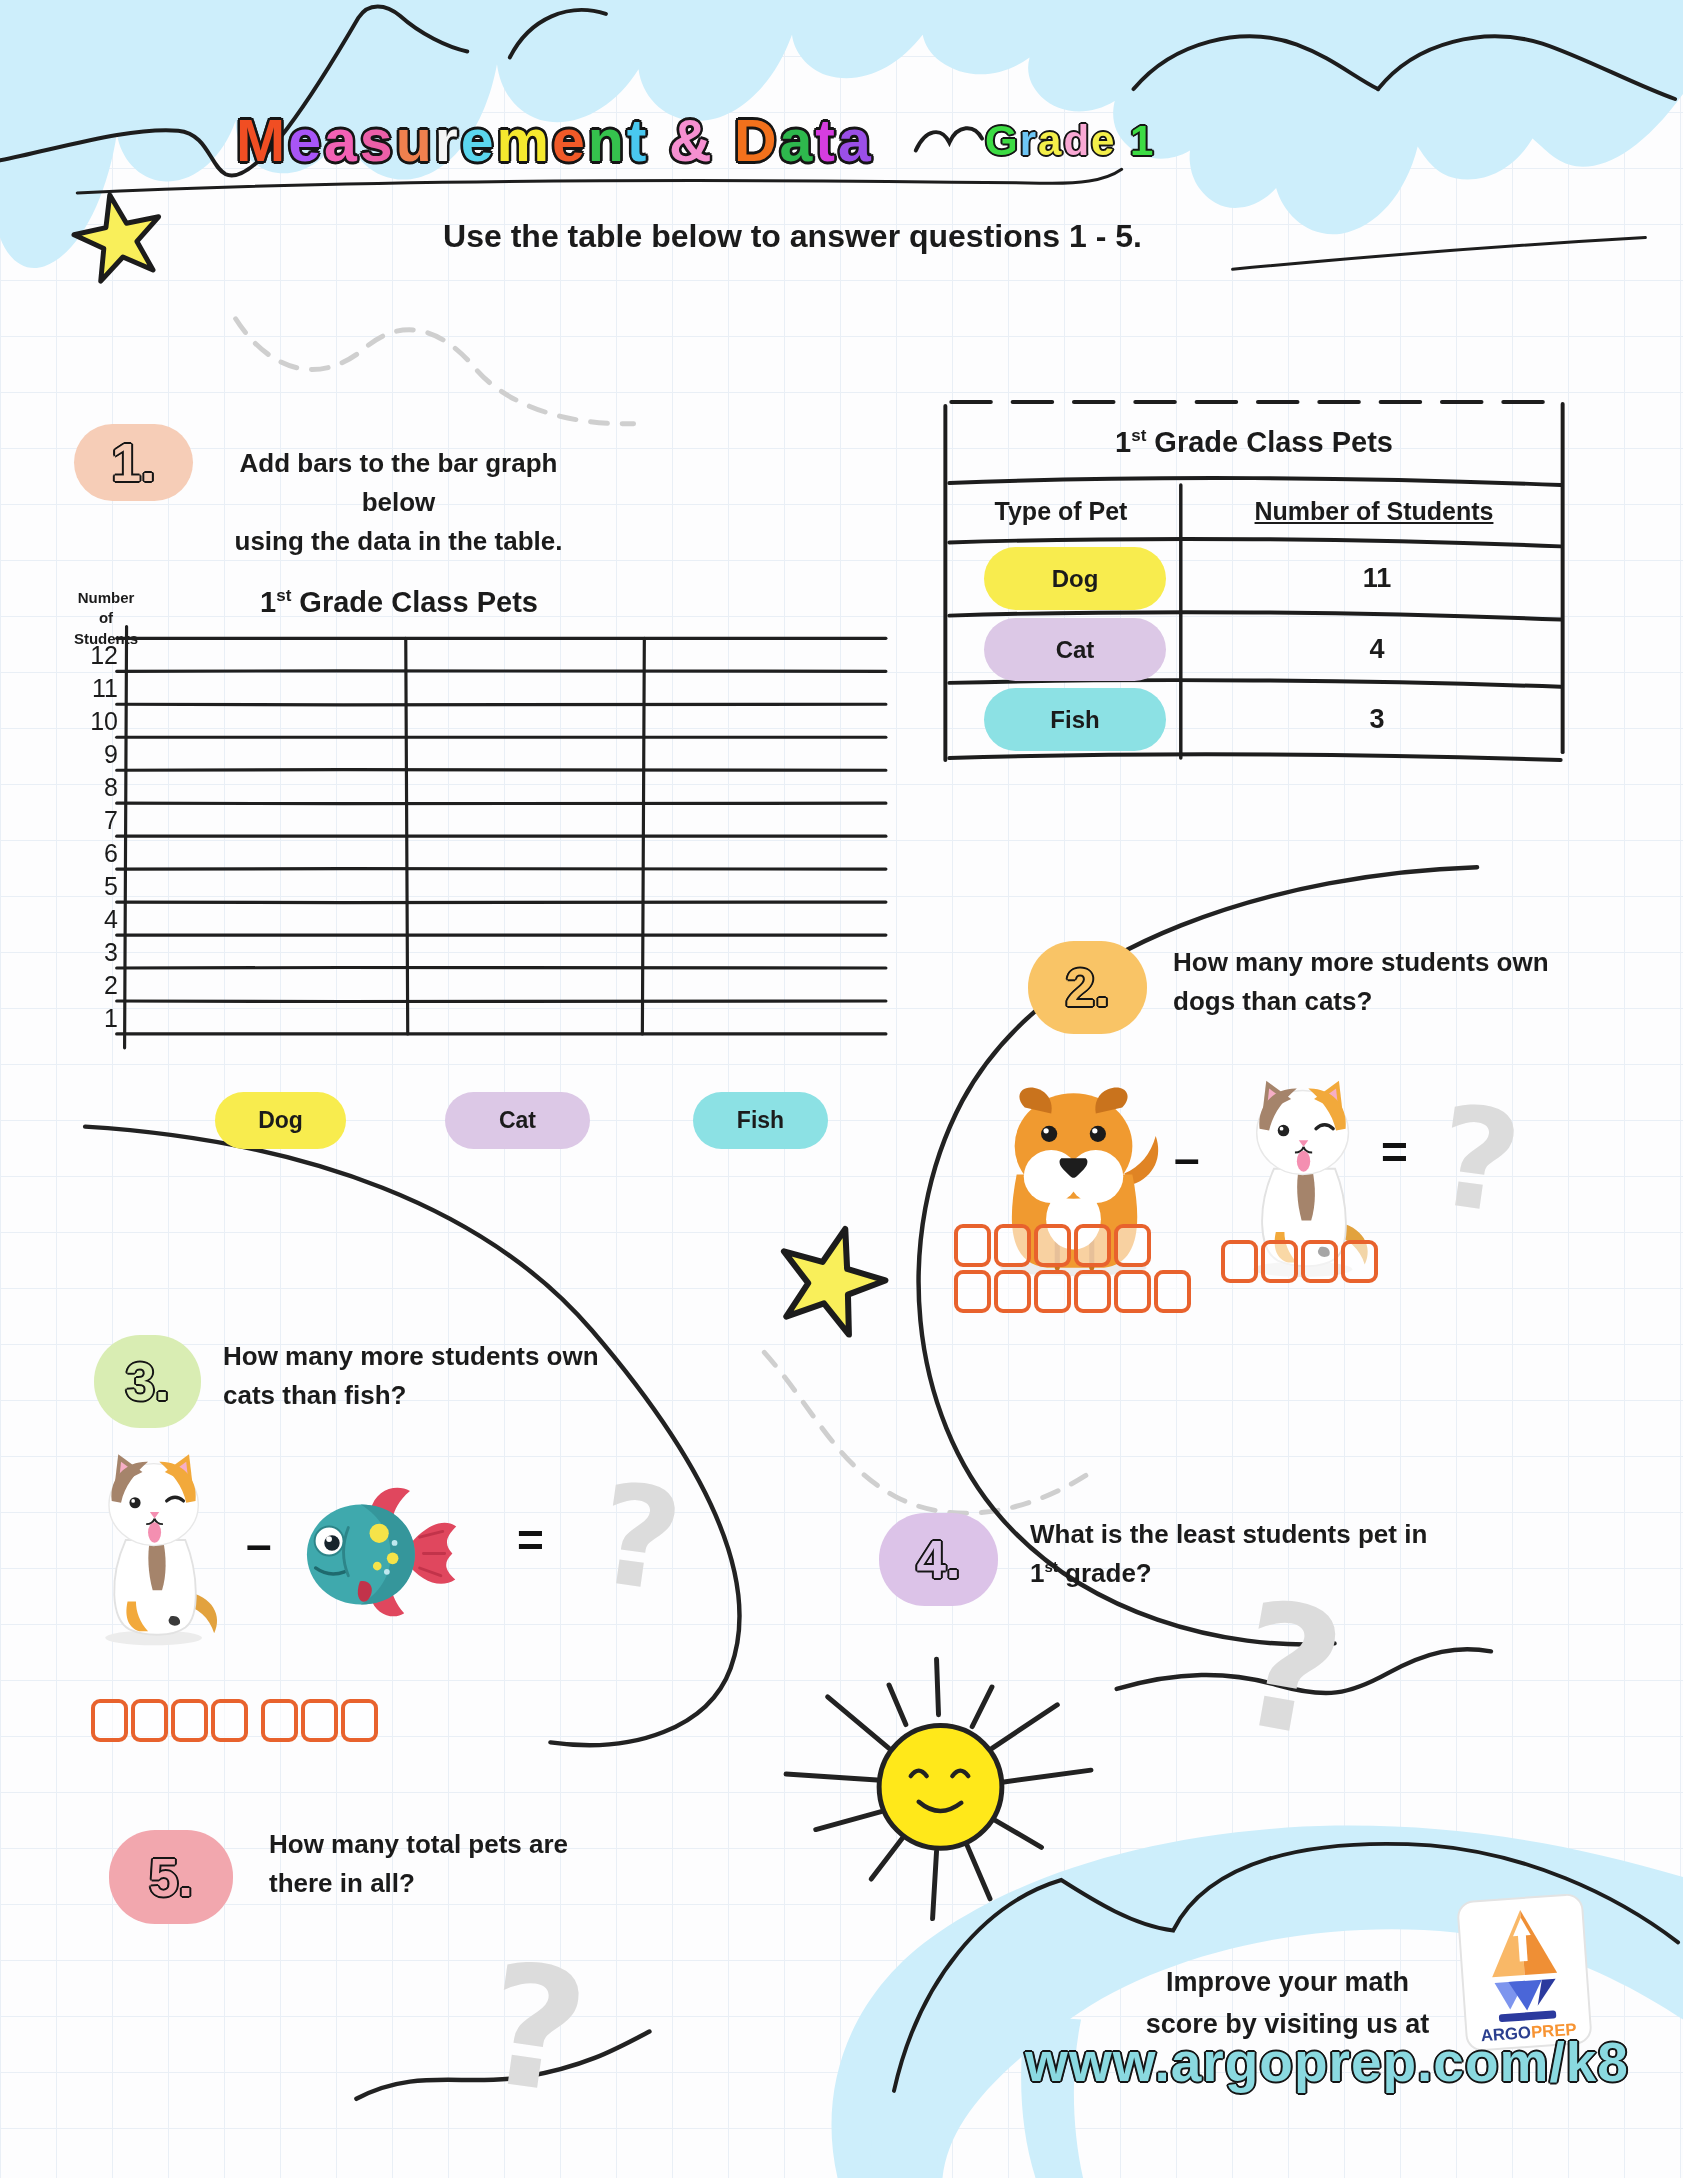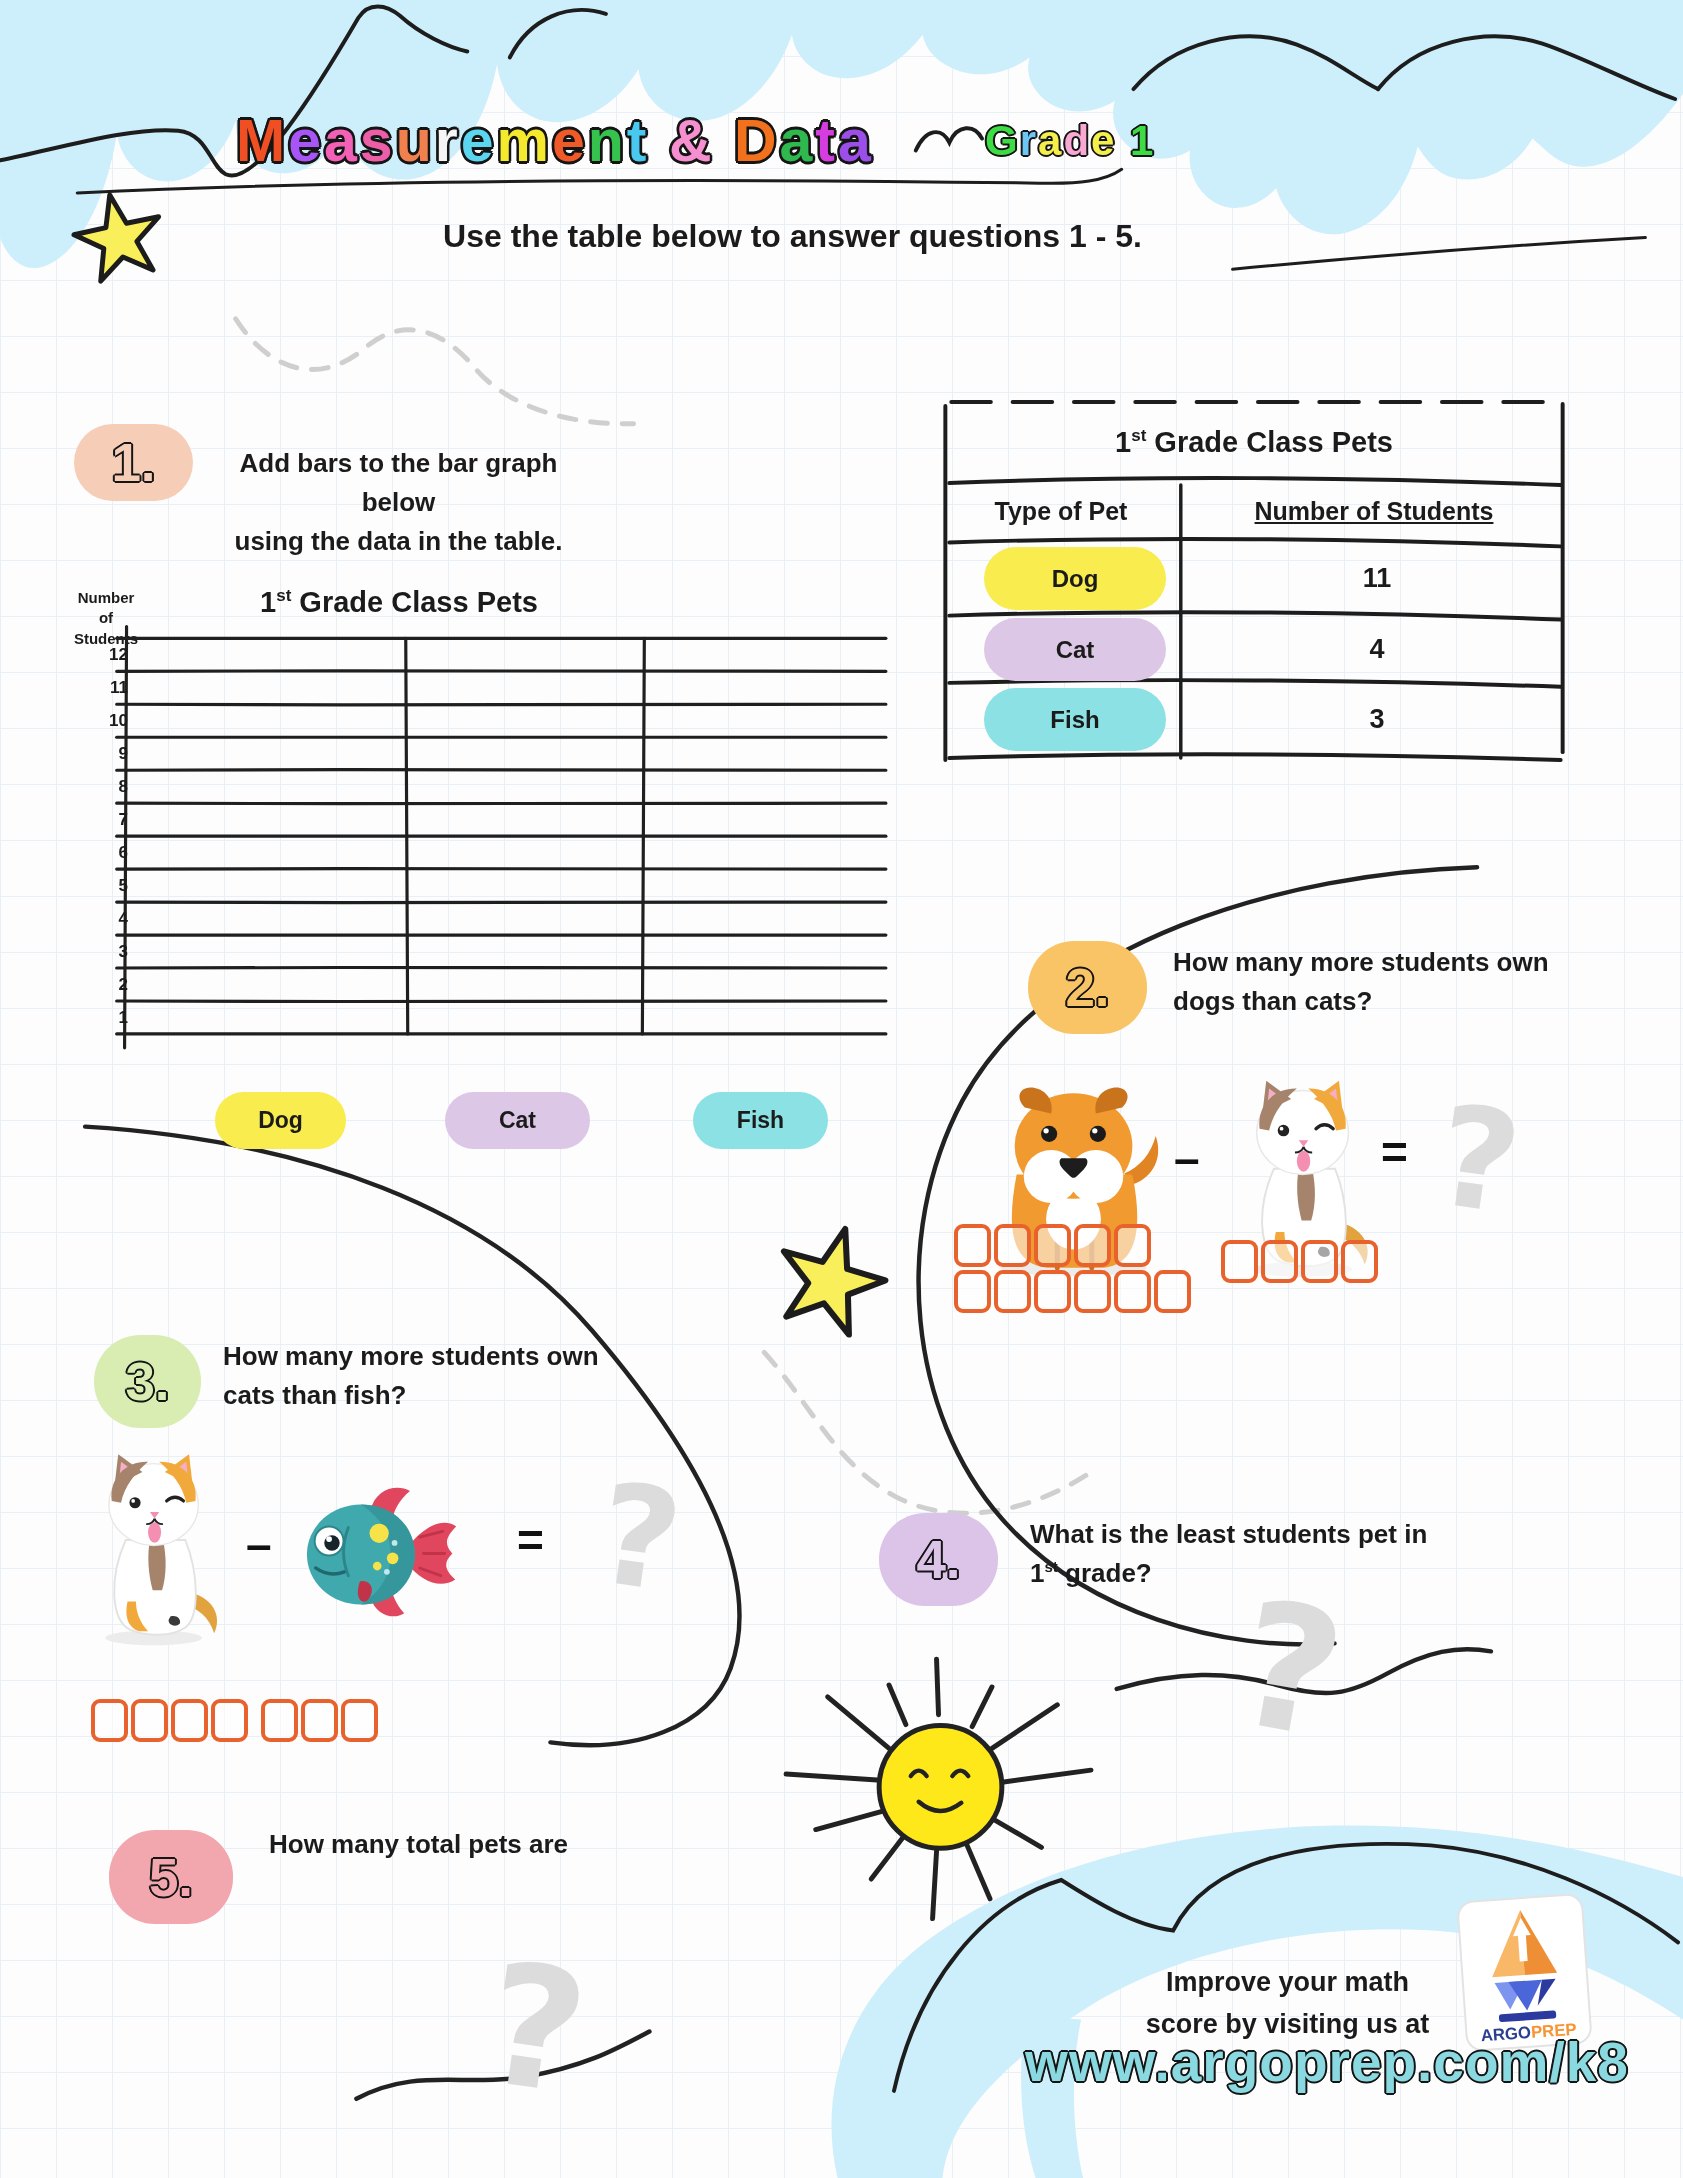--- a/index.html
+++ b/index.html
@@ -23,21 +23,21 @@
   .instruction{left:436px;top:218px;width:713px;font-size:32px;font-weight:600;text-align:center;}
   .badge{border-radius:46px;display:flex;align-items:center;justify-content:center;
          font-size:53px;font-weight:bold;}
   .qtext{font-size:26px;font-weight:600;line-height:1.5;}
   .sign{font-size:46px;font-weight:bold;color:#111;}
   .qmark{color:#dcdcdc;font-weight:bold;font-family:"DejaVu Sans",sans-serif;}
   .sq-row{display:flex;gap:3px;margin-bottom:3px;}
   .sq{width:29px;height:35px;border:4px solid #e8622d;border-radius:9px;background:rgba(255,255,255,.55);}
   .pill{position:absolute;height:57px;border-radius:29px;display:flex;align-items:center;justify-content:center;
         font-size:23px;font-weight:600;}
-  .tick{position:absolute;left:14px;width:55px;height:26px;font-size:17px;font-weight:700;text-align:right;line-height:26px;}
+  .tick{position:absolute;left:4px;width:55px;height:26px;font-size:25px;font-weight:400;text-align:right;line-height:26px;}
   .t-pill{position:absolute;left:43px;width:182px;height:63px;border-radius:32px;display:flex;align-items:center;justify-content:center;font-size:24px;font-weight:600;}
   .t-val{position:absolute;left:327px;width:218px;text-align:center;font-size:27px;font-weight:600;}
   .footer-promo{left:1119px;top:1962px;width:337px;text-align:center;font-size:27px;font-weight:600;line-height:1.55;}
   .url{left:1005px;top:2030px;width:644px;text-align:center;font-size:55px;font-weight:bold;
        letter-spacing:1px;color:#8ad9e0;white-space:nowrap;}
   svg{display:block;}
 </style>
 </head>
 <body>
 
@@ -365,20 +365,21 @@
   <div>What is the least students pet in</div>
   <div><span>1</span><sup style="font-size:15px;">st</sup><span> grade?</span></div>
 </div>
 <div class="abs qmark" style="left:1240px;top:1569px;font-size:173px;transform:rotate(10deg);">?</div>
 
 <div class="abs badge" id="q5-badge" style="left: 109px; top: 1830px; width: 124px; height: 94px; background: rgb(242, 167, 174);">
   <span class="outline-thin" id="q5-num" style="color: rgb(242, 167, 174);">5.</span>
 </div>
 <div class="abs qtext" style="left:269px;top:1825px;width:436px;">
   <div>How many total pets are</div>
+  <div>there in all?</div>
 </div>
 <div class="abs qmark" style="left:487px;top:1931px;font-size:168px;transform:rotate(8deg);">?</div>
 
 <div class="abs footer-promo">
   <div>Improve your math</div>
   <div>score by visiting us at</div>
 </div>
 
 <div class="abs" style="left:1460px;top:1896px;width:129px;height:153px;transform:rotate(-4deg);">
   <svg width="129" height="153" viewBox="0 0 130 155">

